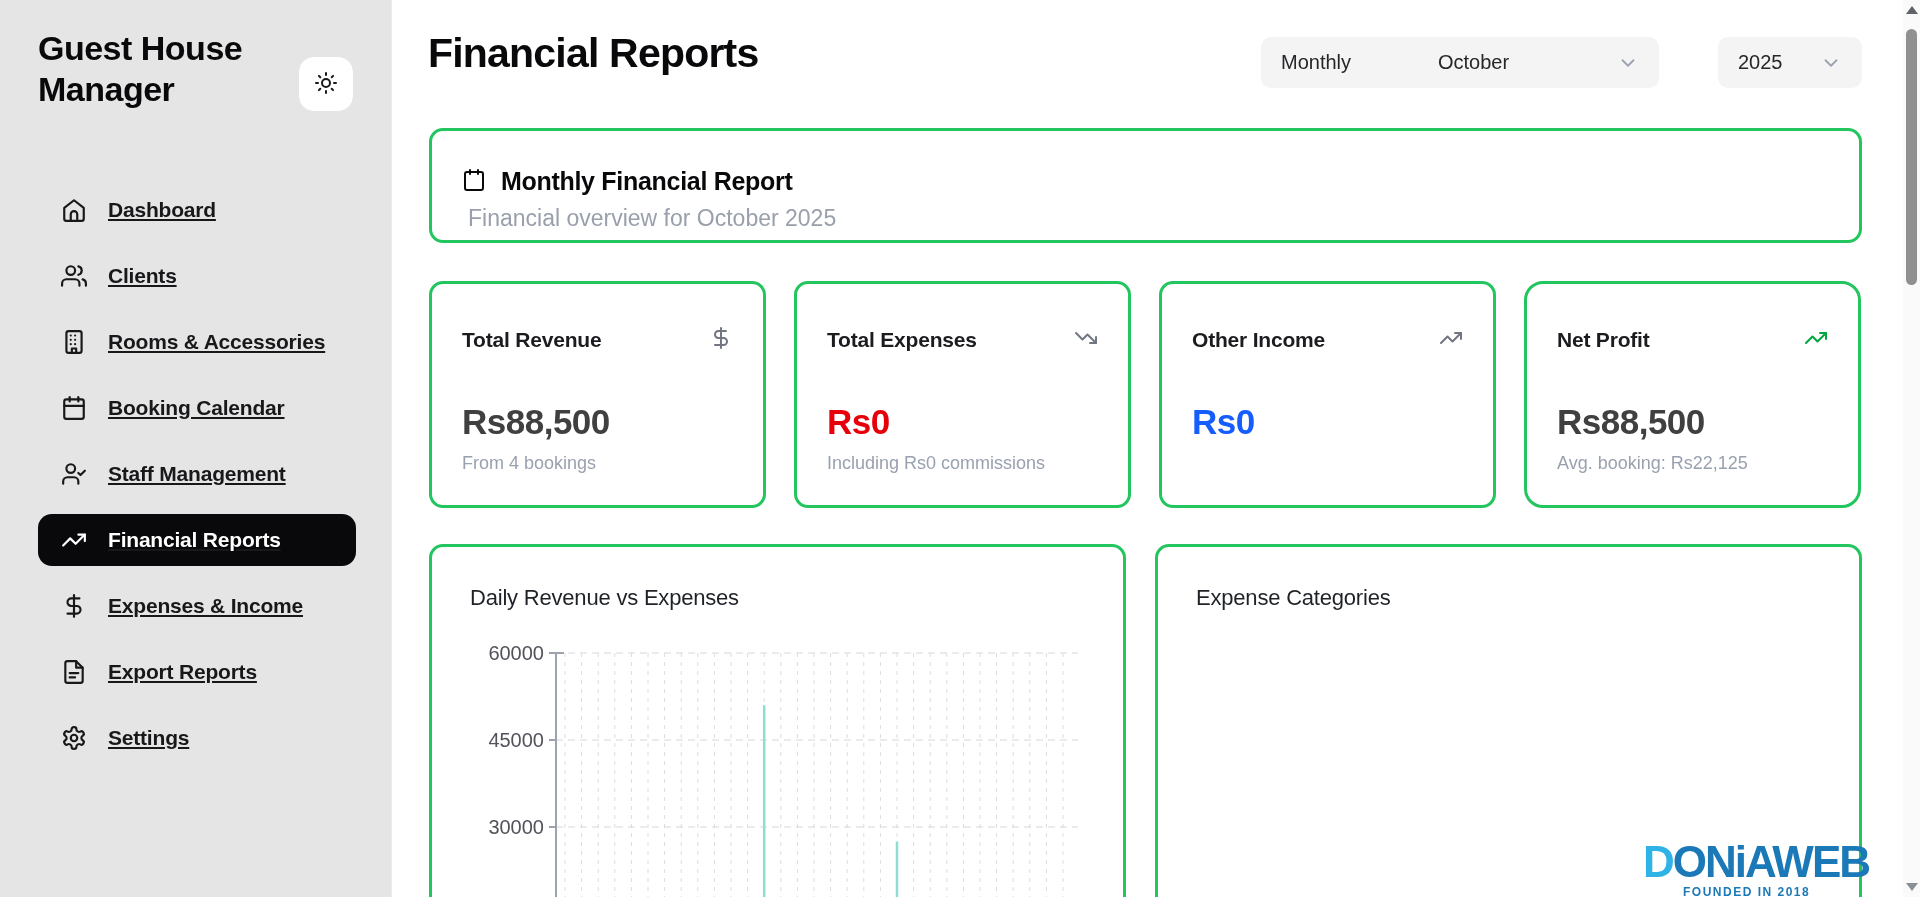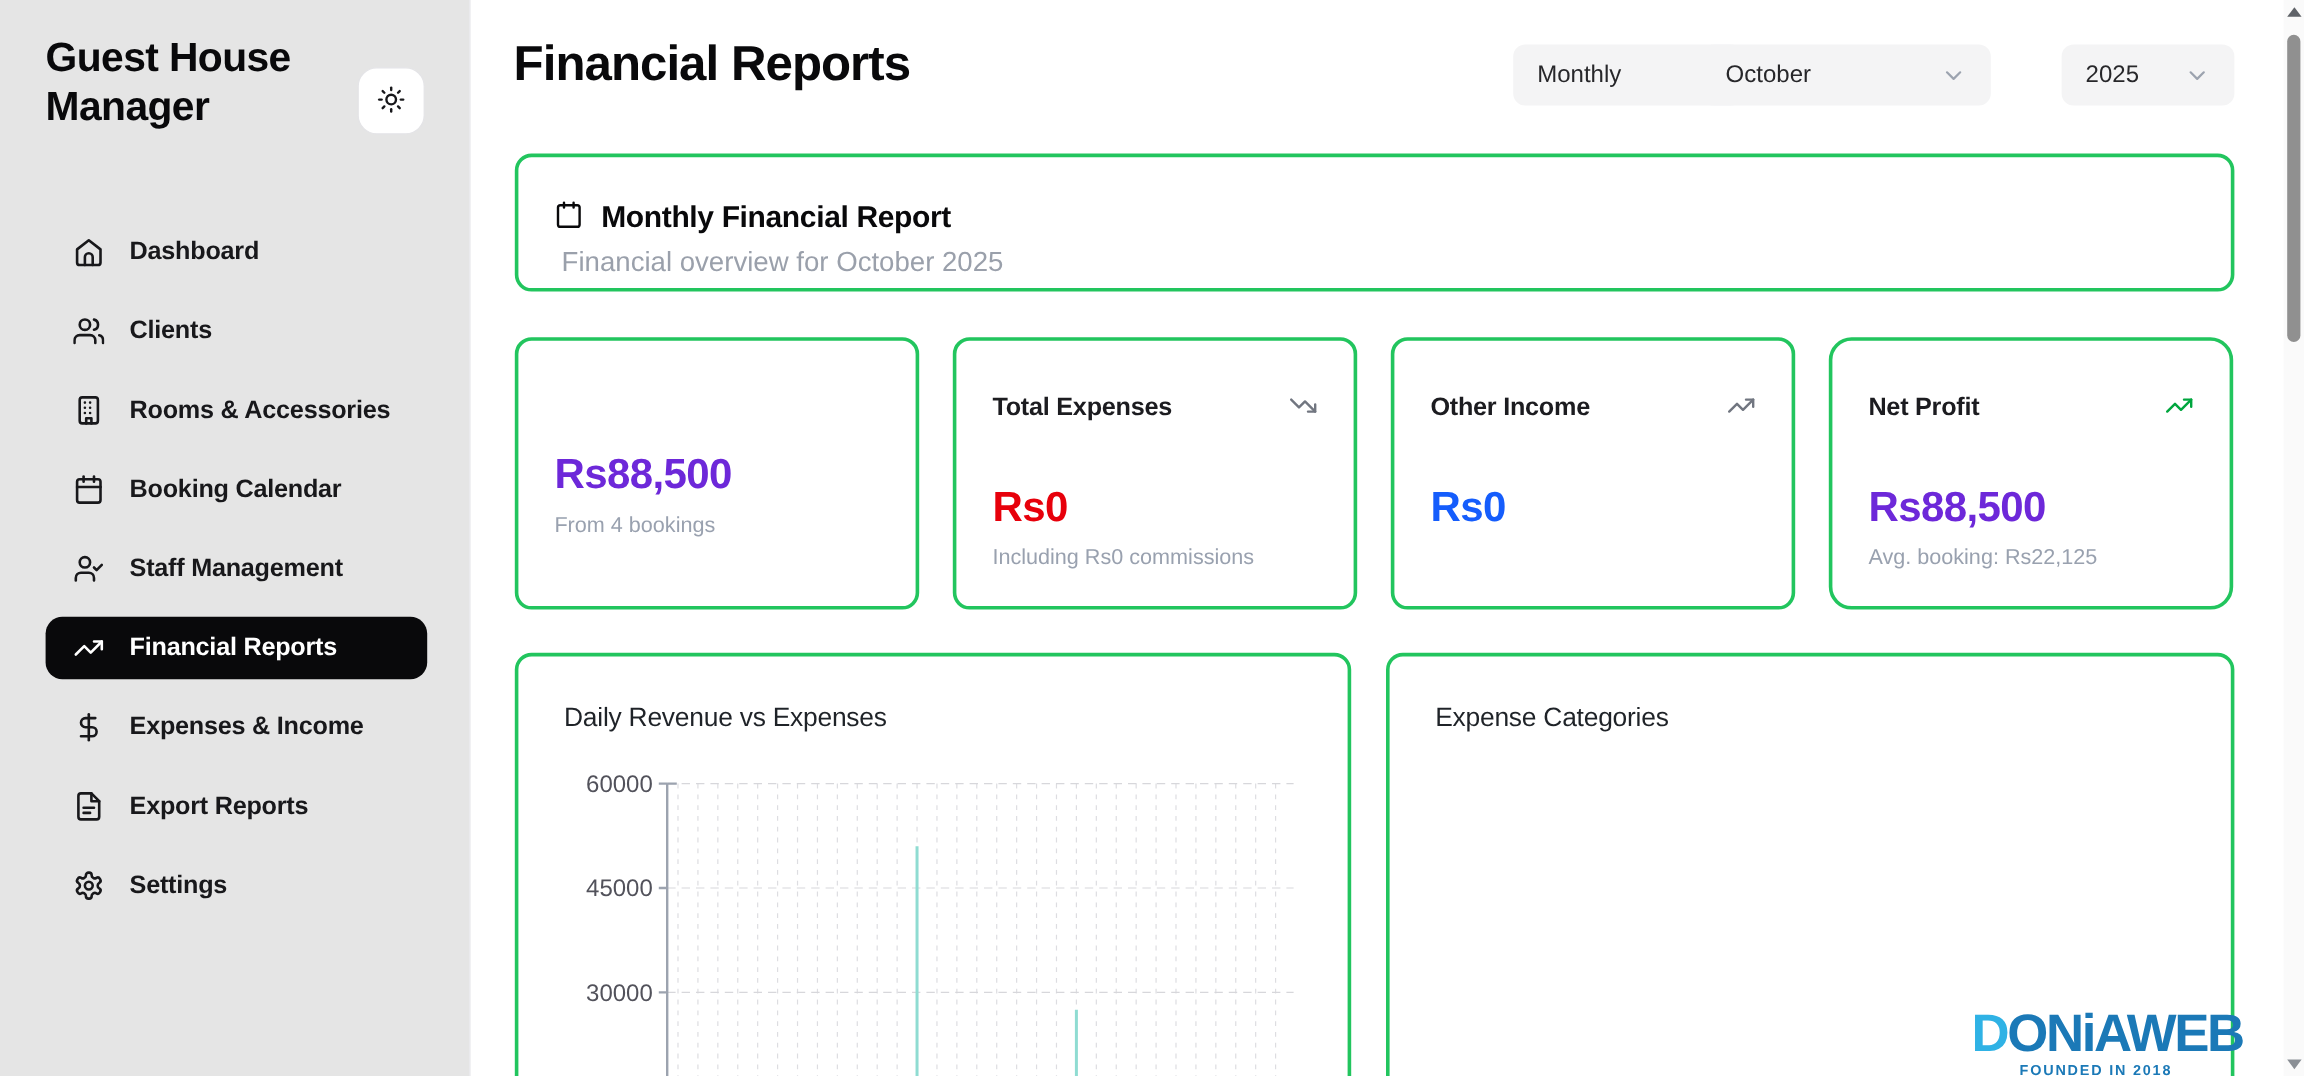--- a/index.html
+++ b/index.html
@@ -8,21 +8,21 @@
   .viewport { position:relative; width:1920px; height:897px; overflow:hidden; background:#fff; }
 
   
   .sidebar { position:absolute; left:0; top:0; width:392px; height:897px; background:#e5e5e5;
              border-right:1px solid #ececef; }
   .brand { position:absolute; left:38px; top:28px; width:230px; font-size:34px; font-weight:700;
            line-height:41px; color:#09090b; letter-spacing:-0.5px; }
   .theme-btn { position:absolute; left:298px; top:56px; width:56px; height:56px; border:1px solid #e4e4e7;
                border-radius:16px; background:#fff; display:flex; align-items:center; justify-content:center;
                cursor:pointer; }
-  .nav { position:absolute; left:38px; top:184px; width:318px; }
+  .nav { position:absolute; left:38px; top:184px; width:318px;text-decoration:underline; }
   .nav-item { display:flex; align-items:center; height:52px; margin-bottom:14px; padding-left:23px;
               border-radius:14px; cursor:pointer; }
   .nav-item .nav-ico { width:26px; height:26px; display:flex; align-items:center; justify-content:center; }
   .nav-item .nav-ico svg { stroke:#18181b; }
   .nav-label { margin-left:21px; font-size:21px; font-weight:600; color:#18181b; letter-spacing:-0.2px; }
   .nav-item.active { background:#09090b; }
   .nav-item.active .nav-label { color:#fff; }
   .nav-item.active .nav-ico svg { stroke:#fff; }
 
   
@@ -42,21 +42,21 @@
   .report-head { display:flex; align-items:center; gap:15px; }
   .report-title { font-size:25px; font-weight:700; color:#09090b; letter-spacing:-0.3px; }
   .report-sub { margin-top:9px; margin-left:6px; font-size:23px; color:#9aa0ab; }
 
   .stat-card { top:281px; width:337px; height:227px; padding:44px 30px 0 30px; }
   .sc-1 { left:429px; } .sc-2 { left:794px; } .sc-3 { left:1159px; } .sc-4 { left:1524px;border-radius:19px; }
   .stat-head { display:flex; align-items:flex-start; justify-content:space-between; }
   .stat-label { font-size:21px; font-weight:600; color:#1c1c20; letter-spacing:-0.2px; }
   .stat-ico { margin-top:-2px; }
   .stat-value { margin-top:48px; font-size:35px; font-weight:700; letter-spacing:-0.5px; }
-  .v-green { color:#6d28d9; } .v-red { color:#e7000b; } .v-blue { color:#155dfc; }
+  .v-green { color:#404040; } .v-red { color:#e7000b; } .v-blue { color:#155dfc; }
   .stat-sub { margin-top:11px; font-size:18px; color:#99a1af; }
 
   .chart-card { top:544px; height:600px; padding:38px 0 0 38px; }
   .cc-1 { left:429px; width:697px; }
   .cc-2 { left:1155px; width:707px; }
   .chart-title { font-size:22px; font-weight:500; color:#1f2328; letter-spacing:-0.2px; }
   #revenue-chart { position:absolute; left:0; top:96px; width:697px; height:504px; }
 
   
   .watermark { position:absolute; left:1643px; top:840px; width:260px; }
@@ -222,20 +222,27 @@
             <rect x="3" y="4" width="18" height="18" rx="2"></rect>
             <line x1="16" y1="2" x2="16" y2="6"></line>
             <line x1="8" y1="2" x2="8" y2="6"></line>
           </svg></span>
       <span class="report-title">Monthly Financial Report</span>
     </div>
     <div class="report-sub">Financial overview for October 2025</div>
   </section>
 
   <section class="card stat-card sc-1">
+    <div class="stat-head">
+      <span class="stat-label">Total Revenue</span>
+      <span class="stat-ico"><svg width="24" height="24" viewBox="0 0 24 24" fill="none" stroke="#717680" stroke-width="2" stroke-linecap="round" stroke-linejoin="round">
+            <line x1="12" y1="2" x2="12" y2="22"></line>
+            <path d="M17 5H9.5a3.5 3.5 0 0 0 0 7h5a3.5 3.5 0 0 1 0 7H6"></path>
+          </svg></span>
+    </div>
     <div class="stat-value v-green">Rs88,500</div>
     <div class="stat-sub">From 4 bookings</div>
   </section>
 
   <section class="card stat-card sc-2">
     <div class="stat-head">
       <span class="stat-label">Total Expenses</span>
       <span class="stat-ico"><svg width="24" height="24" viewBox="0 0 24 24" fill="none" stroke="#717680" stroke-width="2" stroke-linecap="round" stroke-linejoin="round">
             <polyline points="22 17 13.5 8.5 8.5 13.5 2 7"></polyline>
             <polyline points="16 17 22 17 22 11"></polyline>

